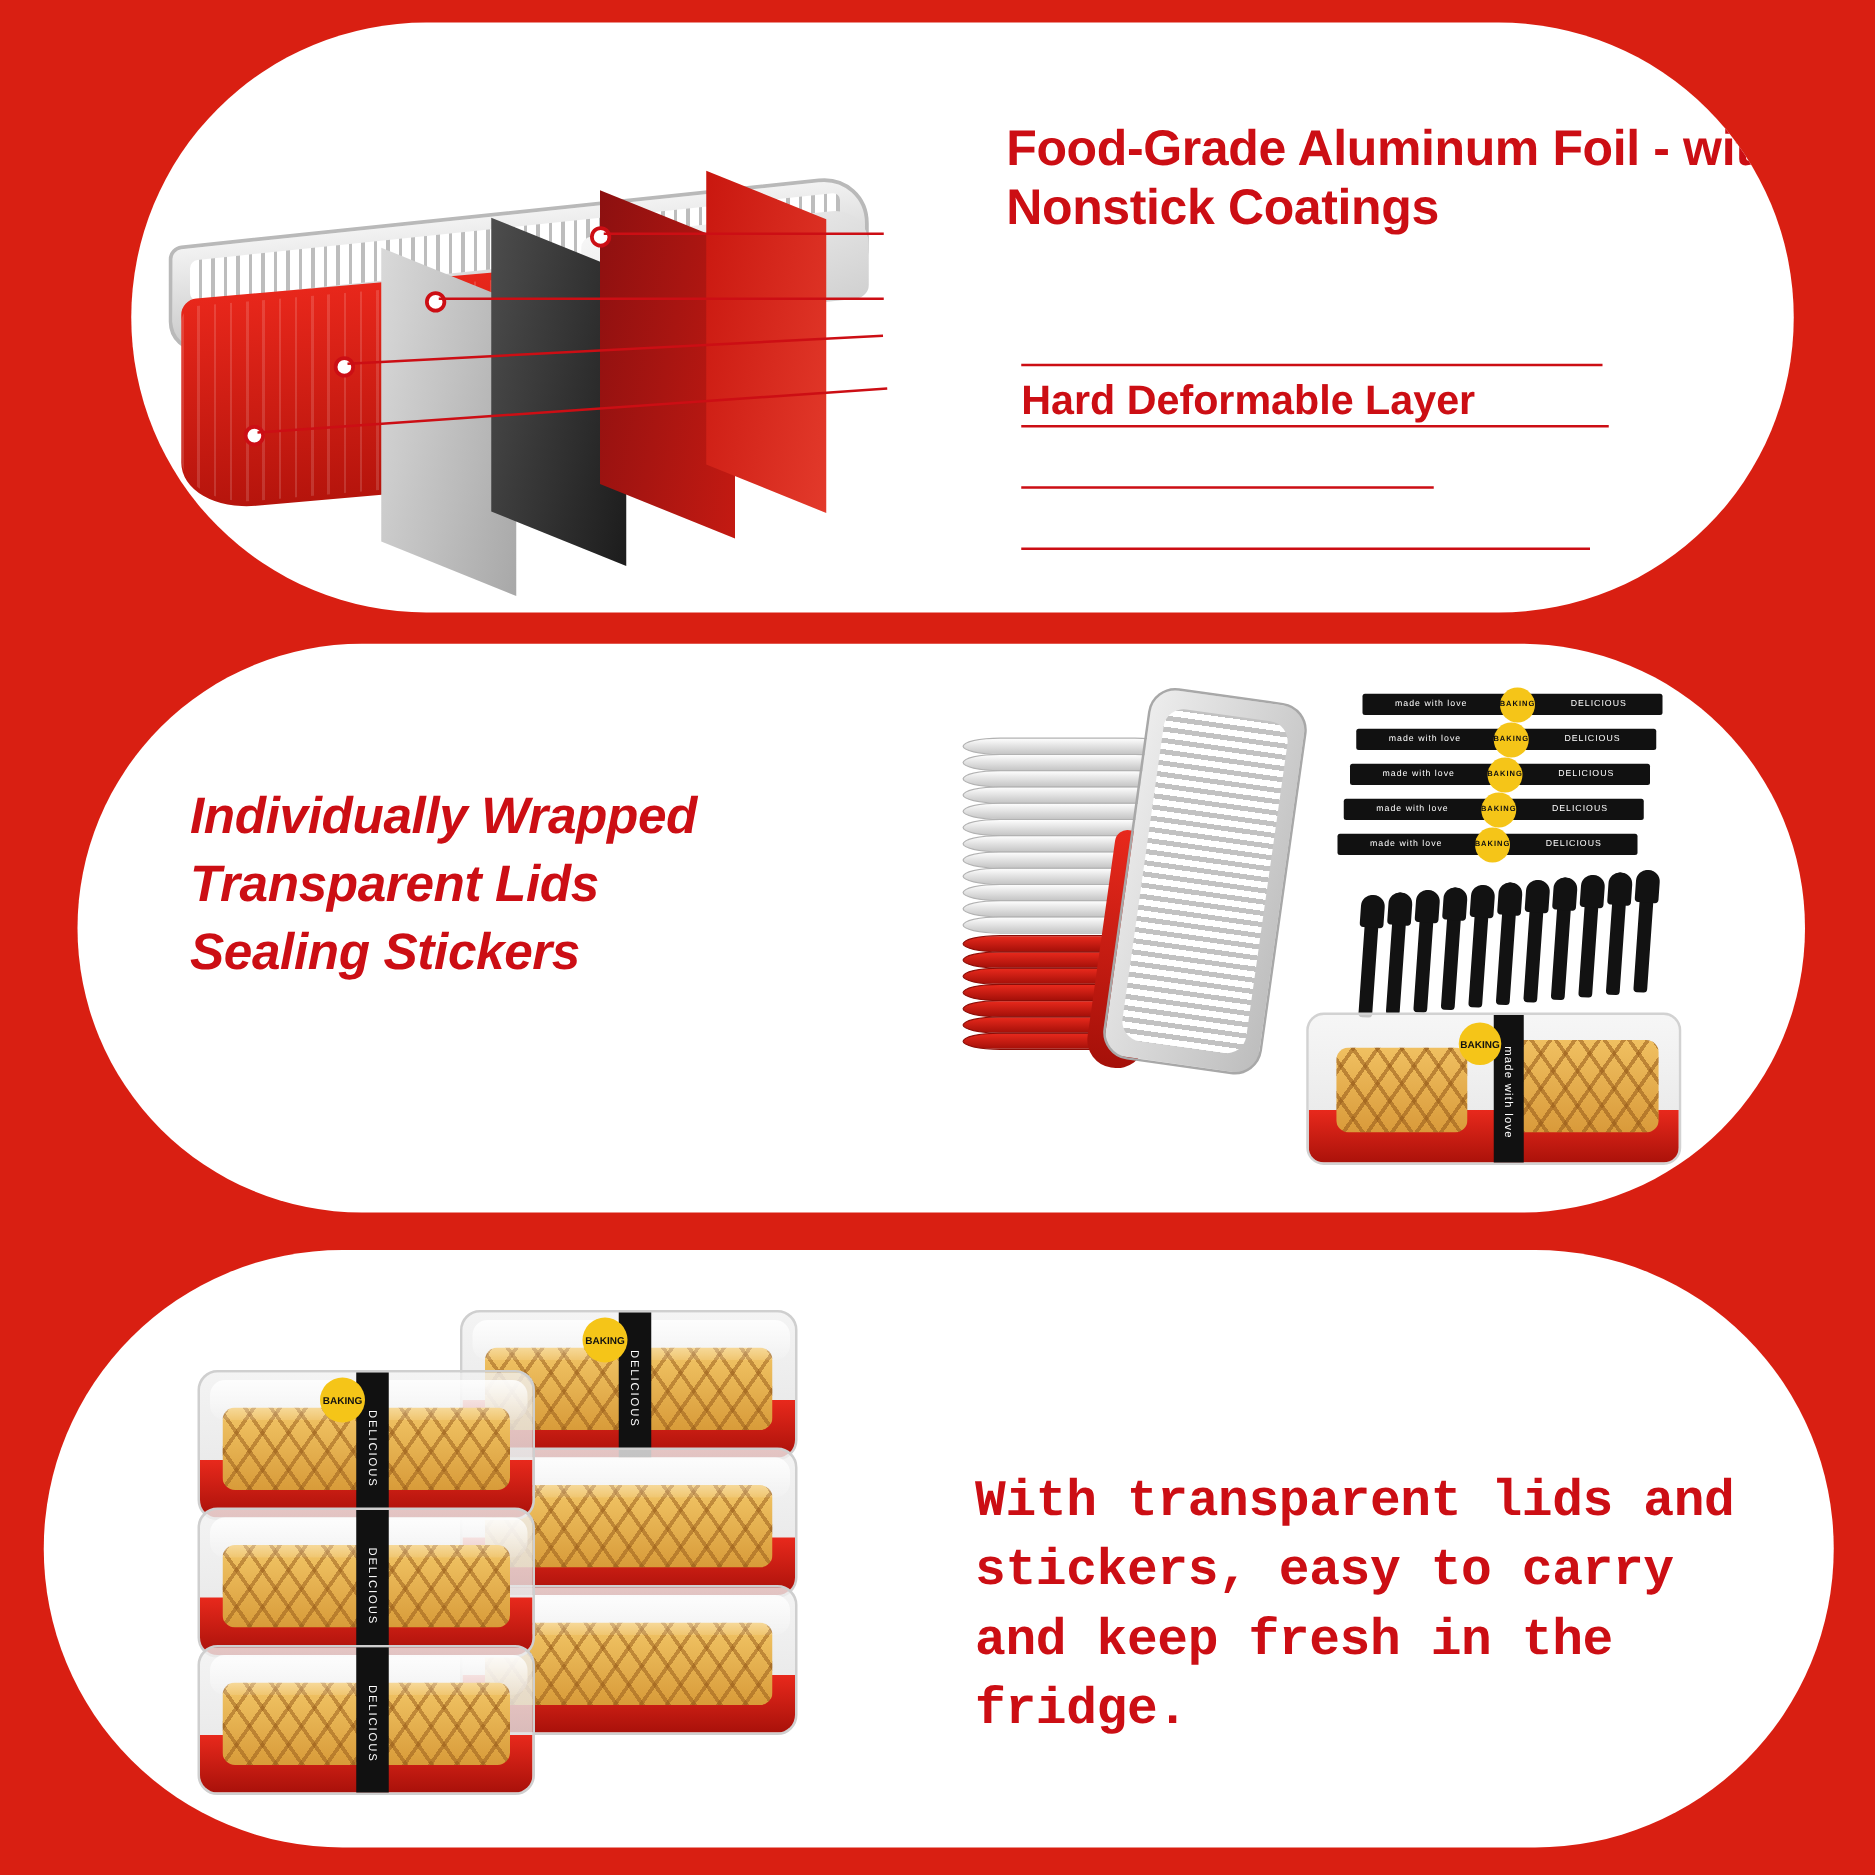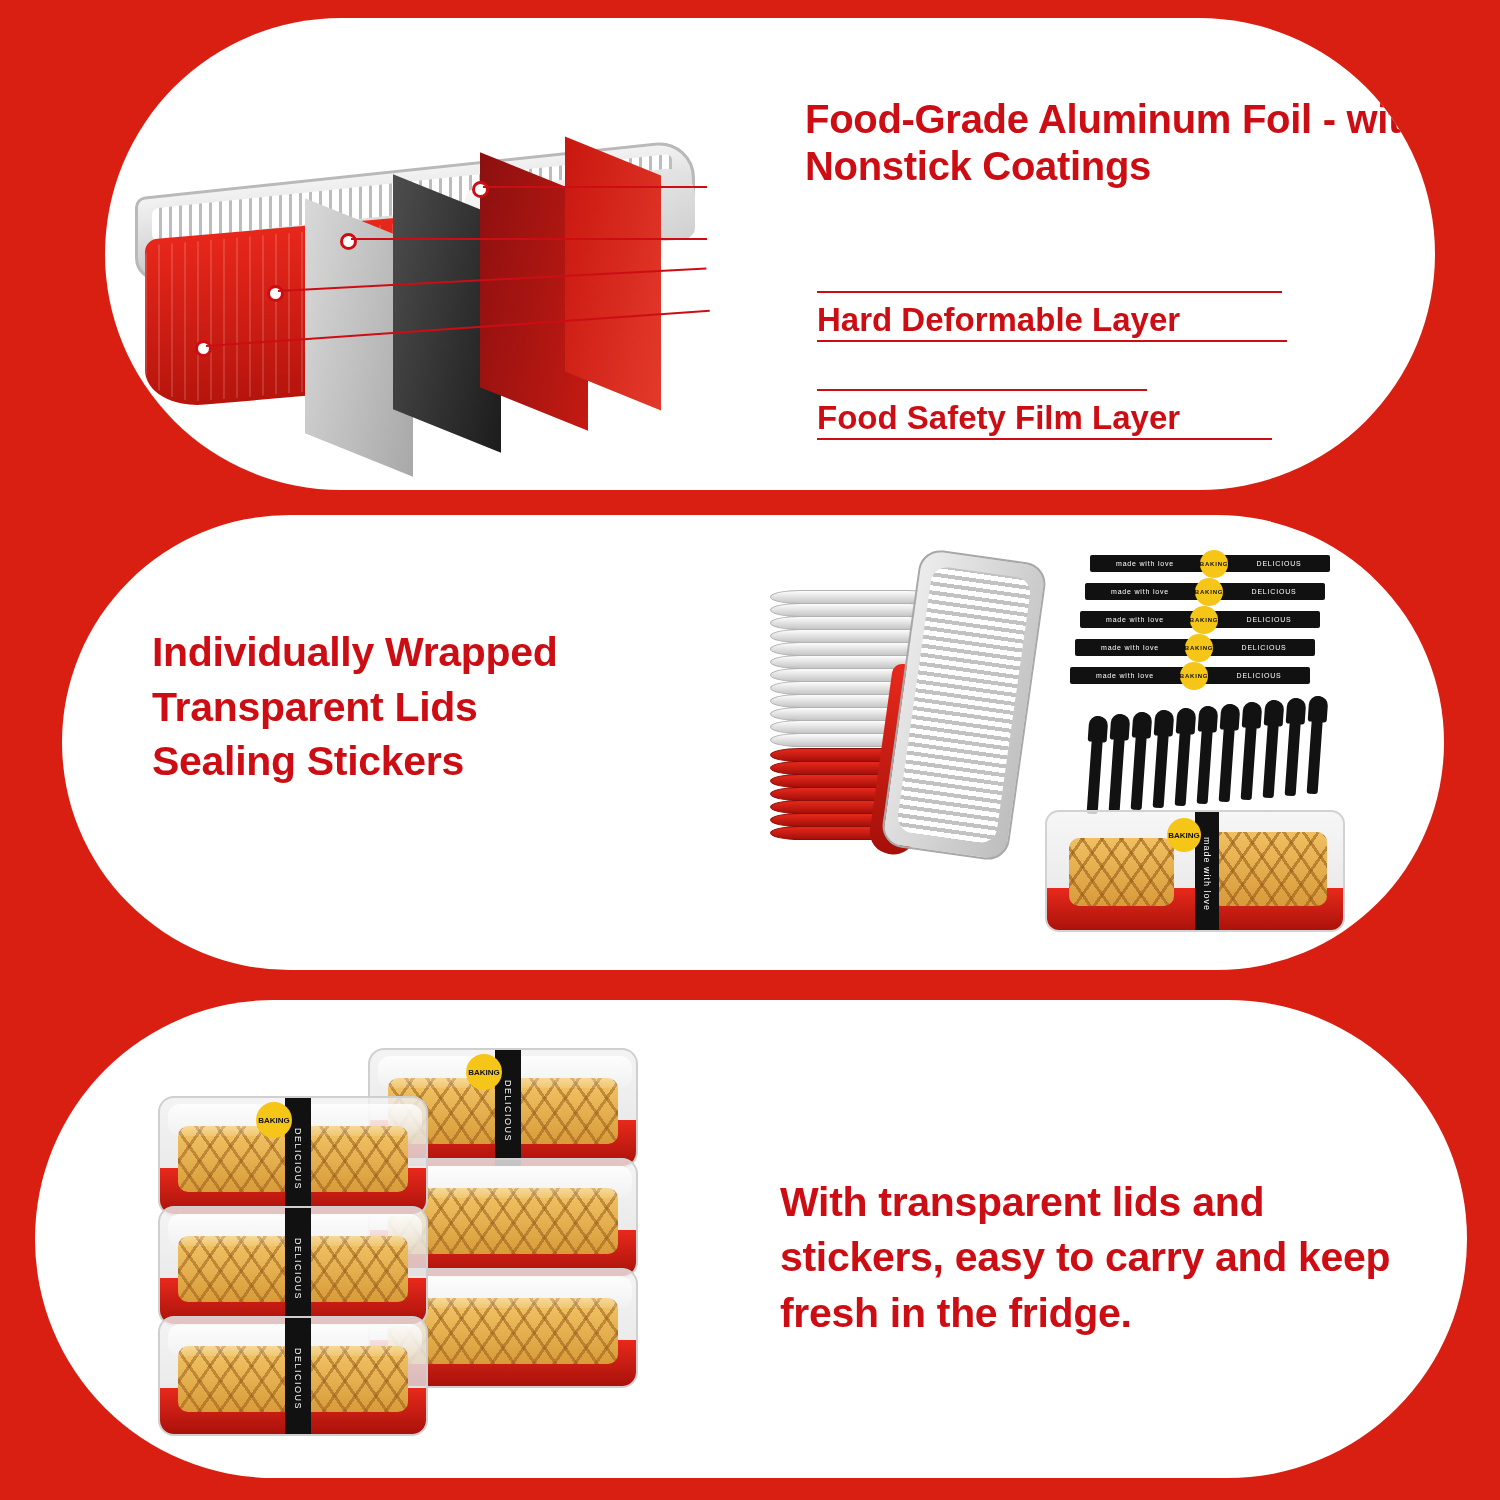--- a/index.html
+++ b/index.html
@@ -64,25 +64,27 @@
   }
   .rule-1 { width: 465px; }
   .rule-2 { width: 470px; }
   .rule-3 { width: 330px; }
   .rule-4 { width: 455px; }
 
   .p2-title {
     left: 152px; top: 625px; width: 580px;
     font-size: 41px;
     line-height: 1.33;
+    font-style: italic;
   }
   .p3-title {
     left: 780px; top: 1175px; width: 620px;
     font-size: 41px;
     line-height: 1.35;
+    font-family: Liberation Mono, monospace;
   }
 
   
   .tray-art {
     position: absolute;
     left: 30px; top: 110px;
     width: 620px; height: 370px;
   }
   .tray-body {
     position: absolute;
@@ -375,21 +377,20 @@
         <div class="rule rule-1"></div>
       </div>
       <div class="layer-row">
         <span class="txt">Hard Deformable Layer</span>
         <div class="rule rule-2"></div>
       </div>
       <div class="layer-row">
         <div class="rule rule-3"></div>
       </div>
       <div class="layer-row">
-        <span class="txt">Food Safety Film Layer</span>
         <div class="rule rule-4"></div>
       </div>
     </div>
   </div>
 
   <div class="panel panel-2"></div>
 
   <div class="headline p2-title">
     <div>Individually Wrapped</div>
     <div>Transparent Lids</div>

